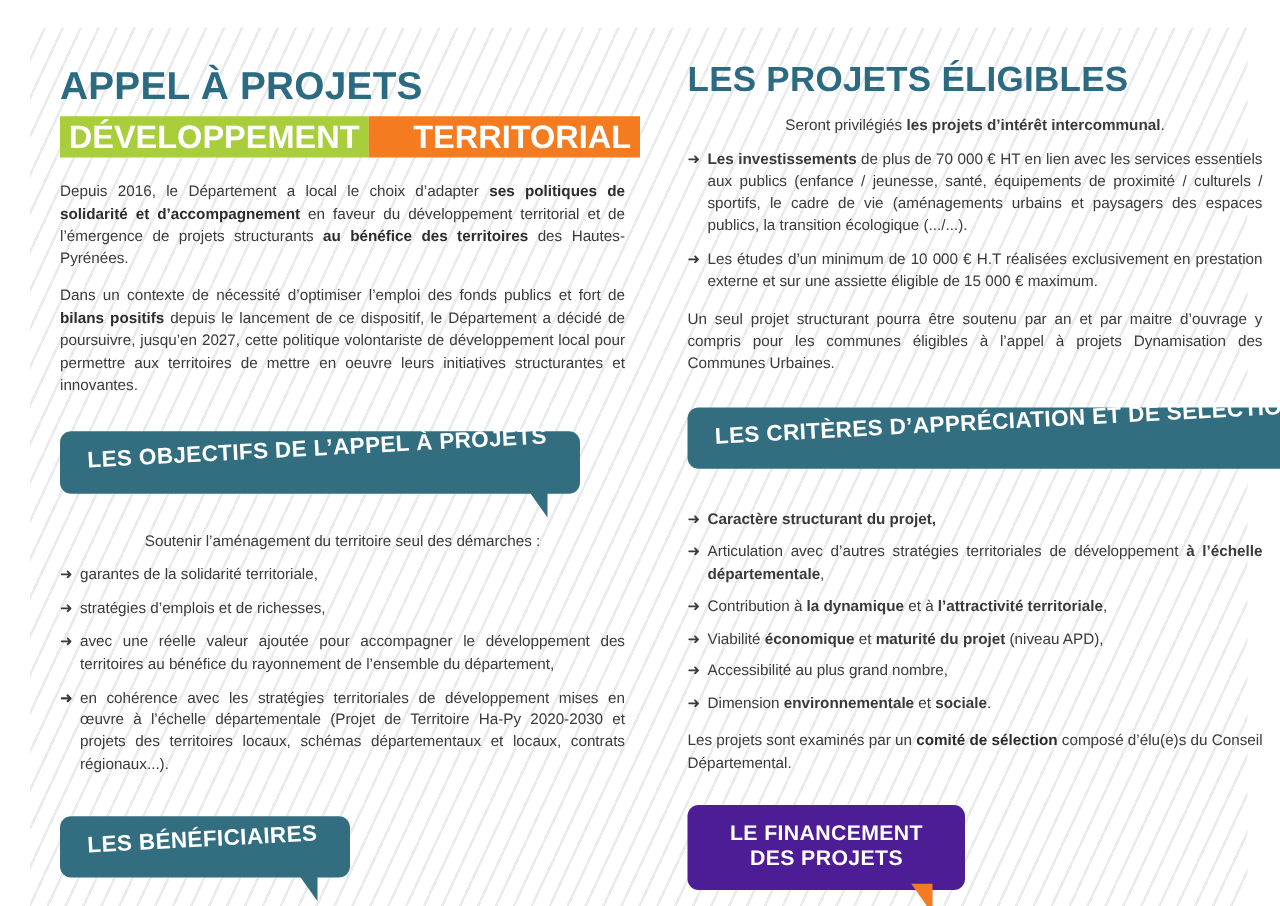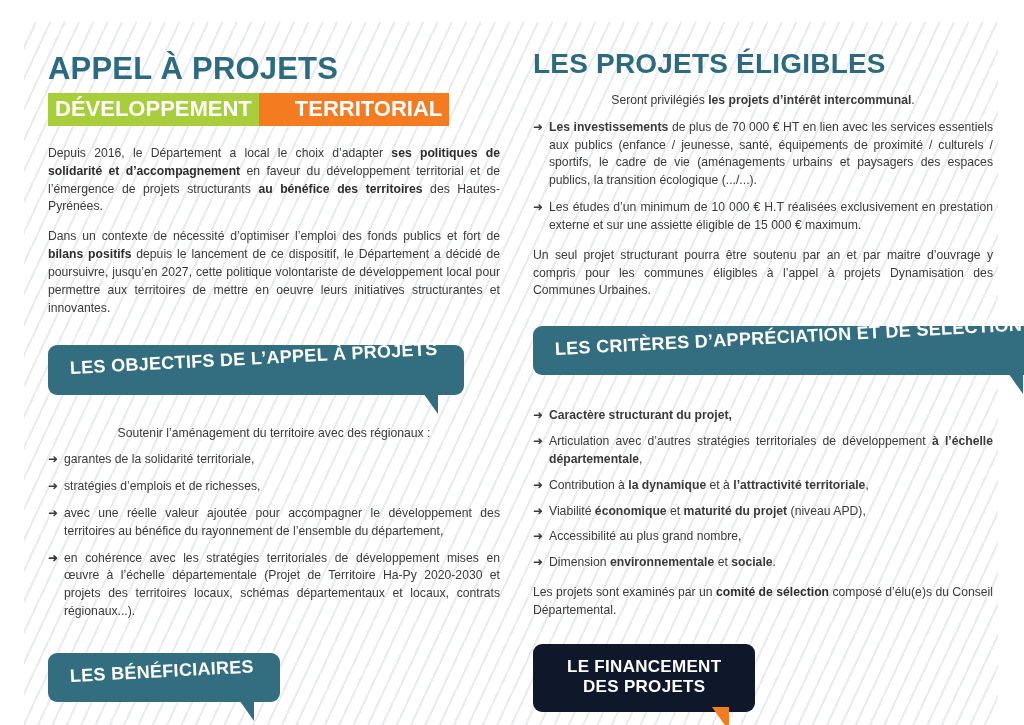--- a/index.html
+++ b/index.html
@@ -41,21 +41,21 @@
     position: absolute;
     inset: 0;
     z-index: 2;
   }
 
   .col {
     position: absolute;
     top: 0;
   }
   .col-left  { left: 48px;  width: 452px; }
-  .col-right { left: 533px; width: 460px; }
+  .col-right { left: 550px; width: 460px; }
 
   
   .main-title {
     color: #2B6A80;
     font-size: 31px;
     font-weight: bold;
     letter-spacing: 0.2px;
     line-height: 1;
     margin-top: 53px;
   }
@@ -63,21 +63,21 @@
   .title-bars {
     display: flex;
     margin-top: 9px;
     width: 430px;
     height: 33px;
   }
   .bar {
     display: flex;
     align-items: center;
     color: #ffffff;
-    font-size: 22px;
+    font-size: 26px;
     font-weight: bold;
     line-height: 1;
     padding: 0 7px 2px 7px;
     white-space: nowrap;
     text-align: center;
   }
   .bar-green  { background: #A8CE3B; }
   .bar-orange { background: #F47B20; padding-left: 36px; }
 
   
@@ -131,21 +131,21 @@
 
   
   .bubble {
     position: relative;
     display: inline-block;
     background: #336E80;
     border-radius: 9px;
     padding: 13px 26px 15px 22px;
     color: #ffffff;
   }
-  .bubble.orange { background: #0f172a; }
+  .bubble.orange { background: #4c1d95; }
 
   .bubble .tail {
     position: absolute;
     right: 26px;
     bottom: -19px;
     width: 0; height: 0;
     border-left: 17px solid transparent;
     border-right: 0 solid transparent;
     border-top: 24px solid #336E80;
   }
@@ -191,21 +191,21 @@
 
       <p class="para"><span>Dans un contexte de nécessité d’optimiser l’emploi des fonds publics et fort de </span><b>bilans positifs</b><span> depuis le lancement de ce dispositif, le Département a décidé de poursuivre, jusqu’en 2027, cette politique volontariste de développement local pour permettre aux territoires de mettre en oeuvre leurs initiatives structurantes et innovantes.</span></p>
 
       <div class="banner-wrap" style="margin-top:28px;">
         <div class="bubble">
           <span class="btxt">LES OBJECTIFS DE L’APPEL À PROJETS</span>
           <span class="tail"></span>
         </div>
       </div>
 
-      <p class="lead after-branner" style="margin-top:30px;">Soutenir l’aménagement du territoire avec des régionaux :</p>
+      <p class="lead after-branner" style="margin-top:30px;">Soutenir l’aménagement du territoire seul des démarches :</p>
 
       <ul class="arrows">
         <li><span class="ar">➜</span><span>garantes de la solidarité territoriale,</span></li>
         <li><span class="ar">➜</span><span>stratégies d’emplois et de richesses,</span></li>
         <li><span class="ar">➜</span><span>avec une réelle valeur ajoutée pour accompagner le développement des territoires au bénéfice du rayonnement de l’ensemble du département,</span></li>
         <li><span class="ar">➜</span></li>
         <li><span class="ar">➜</span><span>en cohérence avec les stratégies territoriales de développement mises en œuvre à l’échelle départementale (Projet de Territoire Ha-Py 2020-2030 et projets des territoires locaux, schémas départementaux et locaux, contrats régionaux...).</span></li>
       </ul>
 
       <div class="banner-wrap" style="margin-top:32px;">

